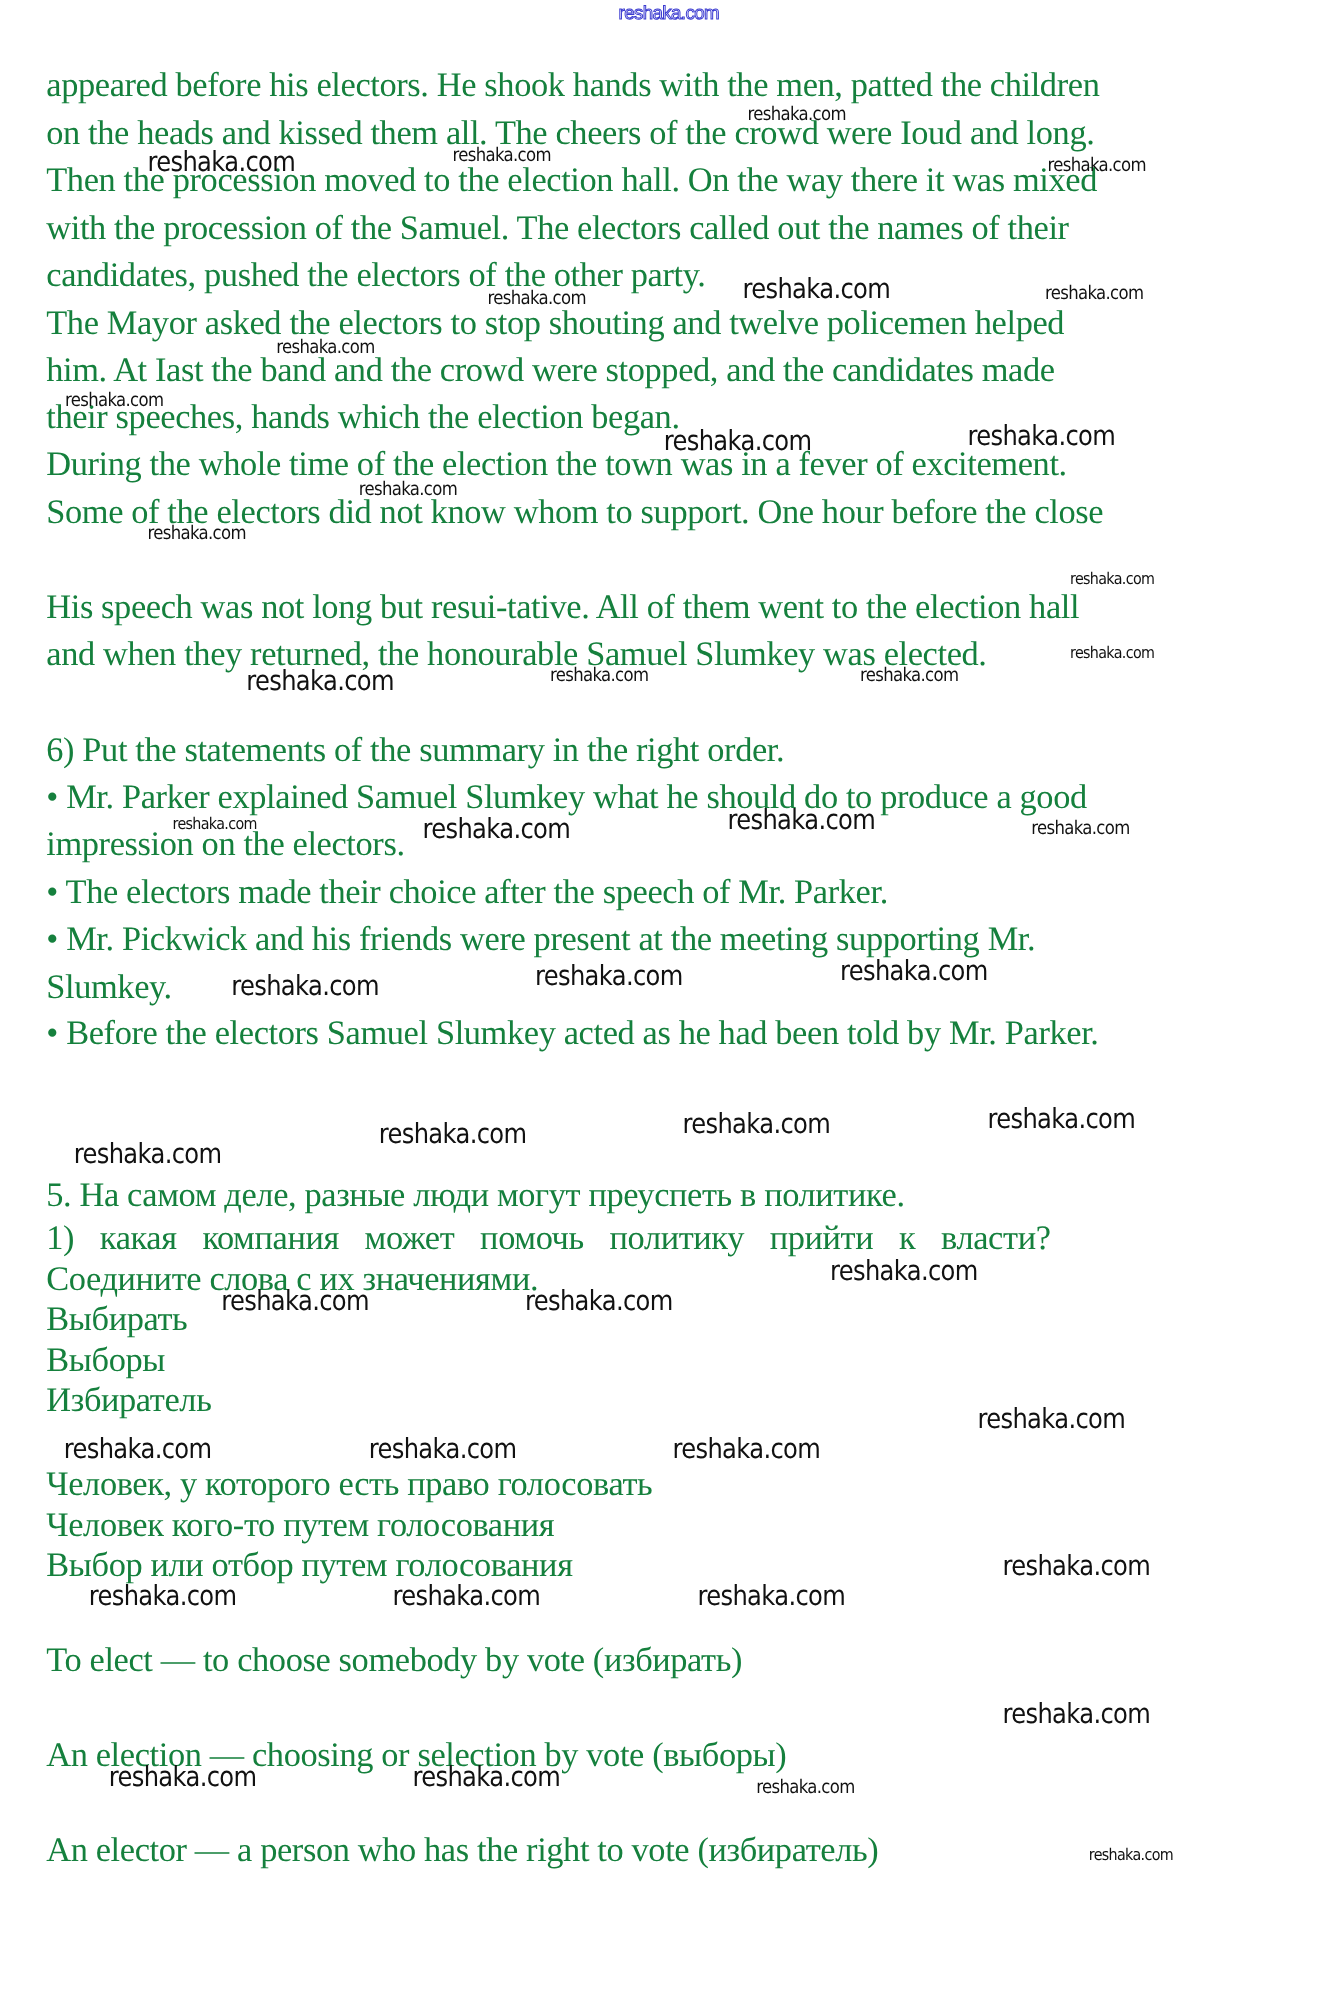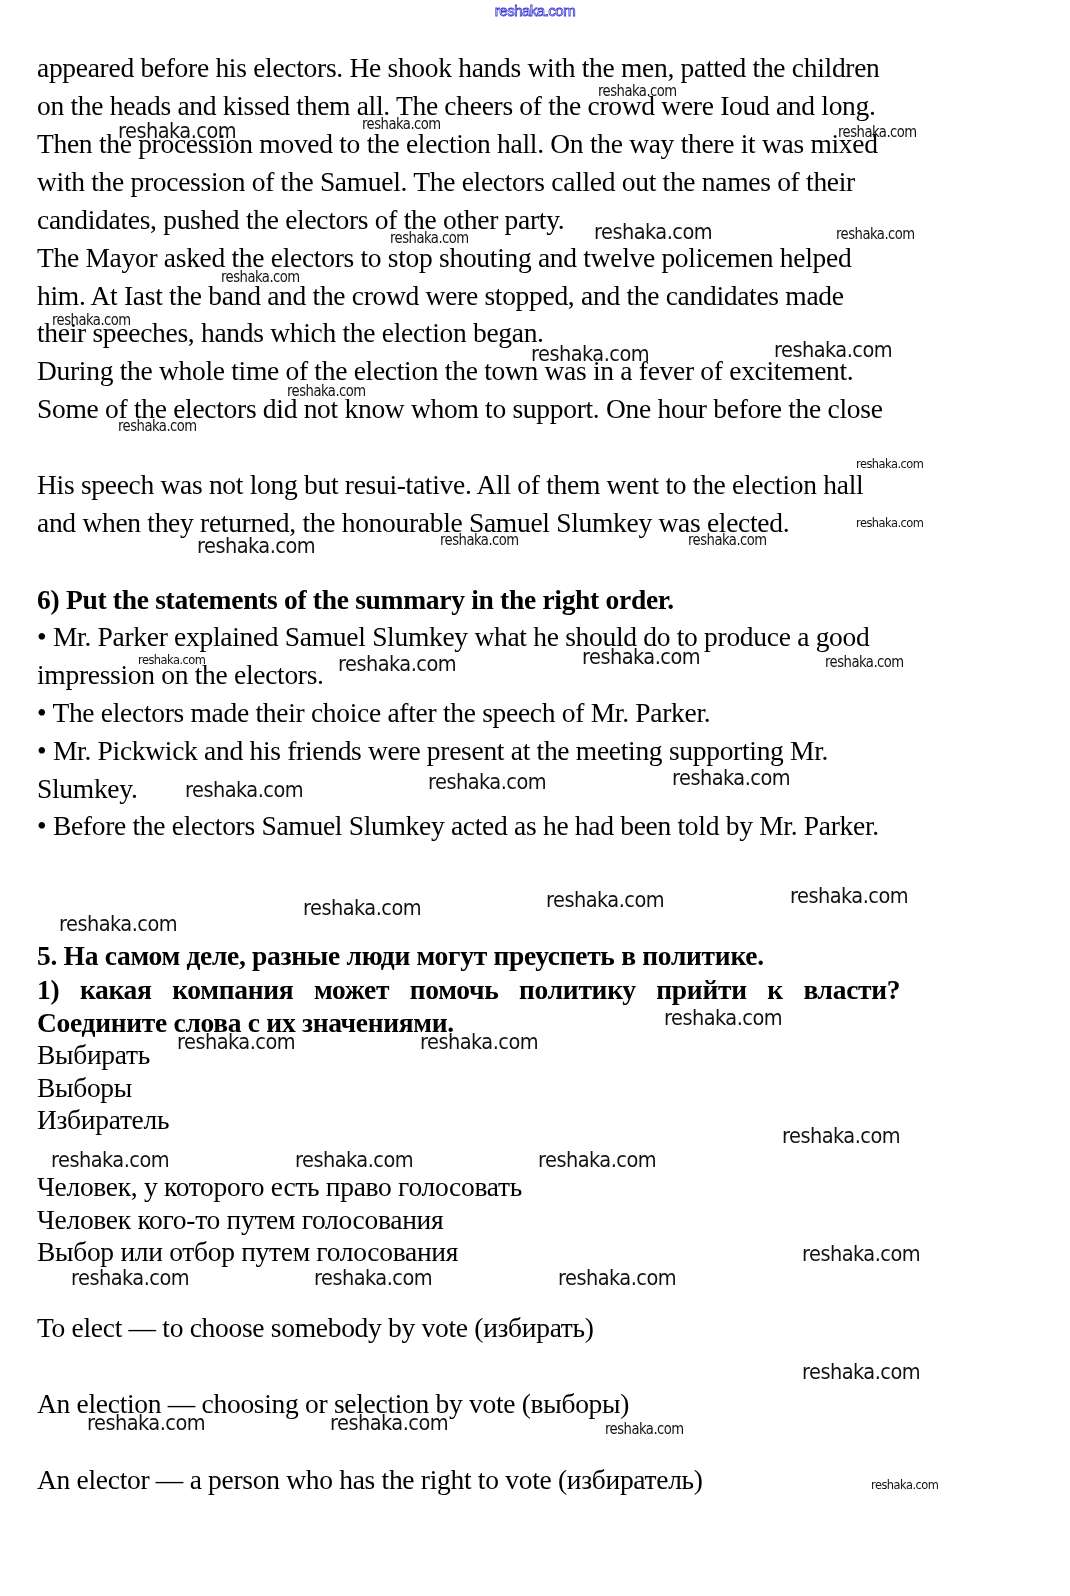--- a/index.html
+++ b/index.html
@@ -5,24 +5,24 @@
     html, body { margin: 0; padding: 0; background: #ffffff; }
     body { width: 1070px; height: 1596px; position: relative; overflow: hidden; }
     .page { position: absolute; left: 0; top: 0; width: 1070px; height: 1596px; }
     .site-header {
       position: absolute; top: 2px; left: 0; width: 1070px; text-align: center;
       font-family: "Liberation Sans", sans-serif; font-size: 15px;
       color: #ffffff; -webkit-text-stroke: 0.8px #3a3ad0; letter-spacing: -0.5px;
     }
     .line {
       position: absolute; left: 37px; white-space: nowrap;
-      font-family: "Liberation Serif", serif; font-size: 27.5px; color: #000000;
+      font-family: "Liberation Serif", serif; font-size: 27.5px; color: #15803d;
       transform-origin: left top; letter-spacing: -0.3px;
     }
-    .bold { font-weight: bold; }
+    .bold { font-weight: normal; }
     .wm {
       position: absolute; white-space: nowrap;
       font-family: "DejaVu Sans", sans-serif; color: #111111;
       letter-spacing: -0.6px; transform: scaleX(0.88); transform-origin: left top;
     }
     .wm.s { font-size: 15px; }
     .wm.l { font-size: 22px; }
   </style>
 </head>
 <body>

